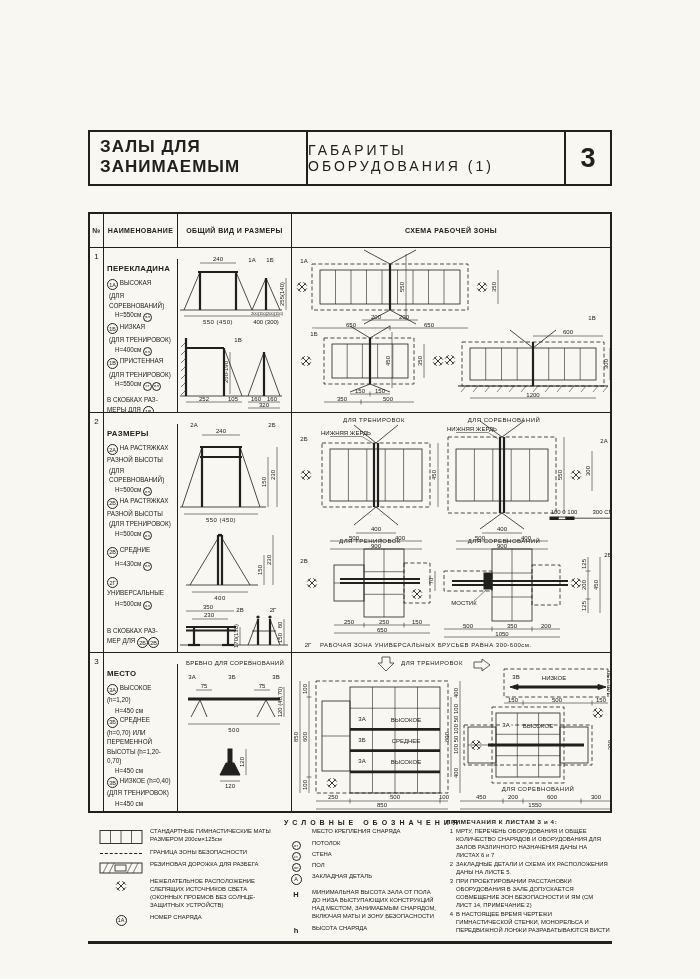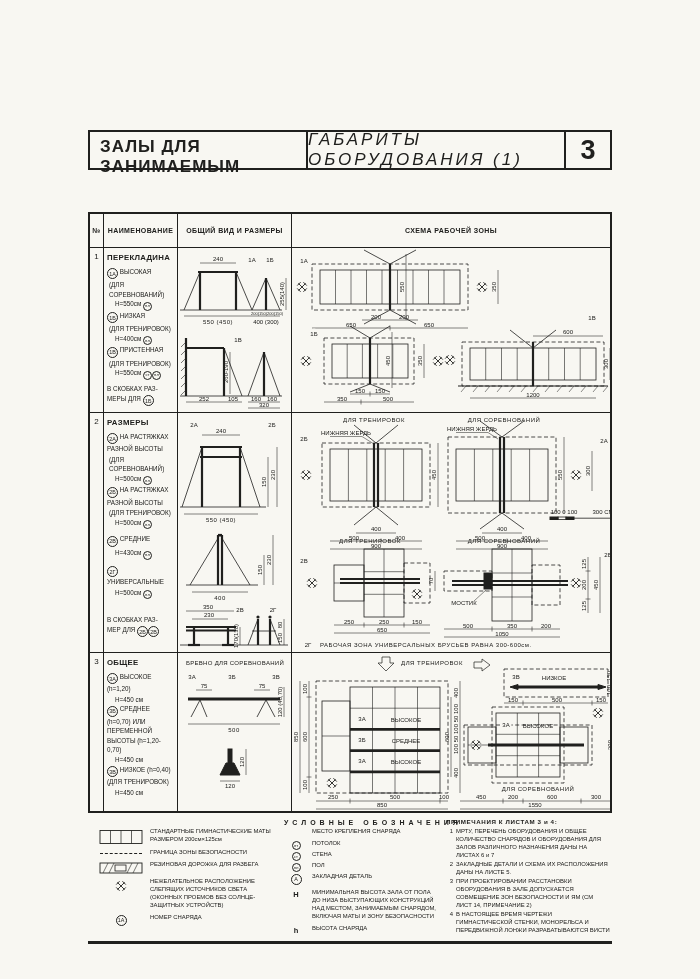--- a/index.html
+++ b/index.html
@@ -1,30 +1,30 @@
 <!DOCTYPE html>
 <html><head>
 <meta charset="utf-8">
 <style>
   html,body{margin:0;padding:0;}
   body{background:#f8f7f2;font-family:"Liberation Sans",sans-serif;}
   .page{position:relative;width:700px;height:979px;background:#f8f7f2;color:#20201e;overflow:hidden;}
   
-  .titlebar{position:absolute;left:88px;top:130px;width:524px;height:40px;border:2.5px solid #20201e;display:flex;box-sizing:border-box;background:#f8f7f2;}
+  .titlebar{position:absolute;left:88px;top:130px;width:524px;height:56px;border:2.5px solid #20201e;display:flex;box-sizing:border-box;background:#f8f7f2;}
   .tb-left{width:196px;border-right:2px solid #20201e;padding:5px 10px;font-weight:bold;font-size:17px;line-height:1.2;letter-spacing:1px;}
-  .tb-mid{flex:1;display:flex;align-items:center;justify-content:center;font-size:17px;letter-spacing:3px;border-right:2px solid #20201e;font-style:italic;}
+  .tb-mid{flex:1;display:flex;align-items:center;justify-content:center;font-size:14px;letter-spacing:3px;border-right:2px solid #20201e;}
   .tb-num{width:44px;display:flex;align-items:center;justify-content:center;font-size:27px;font-weight:bold;}
   
   .maintbl{position:absolute;left:88px;top:212px;width:524px;height:601px;border:2px solid #20201e;box-sizing:border-box;display:grid;grid-template-columns:14px 74px 114px 1fr;grid-template-rows:34px 165px 240px 1fr;background:#f8f7f2;}
   .cell{border-right:1px solid #20201e;border-bottom:1px solid #20201e;position:relative;box-sizing:border-box;overflow:hidden;}
   .cell.last{border-right:none;}
   .cell.bot{border-bottom:none;}
   .hc{display:flex;align-items:center;justify-content:center;font-size:7px;font-weight:bold;letter-spacing:.4px;text-align:center;}
   .numcell{font-size:8px;padding-top:4px;text-align:center;}
-  .namecell{padding:4px 3px 0 3px;font-size:6.3px;line-height:1.5;}
+  .namecell{padding:4px 3px 0 3px;font-size:6.3px;line-height:1.5;margin-top:11px;}
   .nm-title{font-size:7.8px;font-weight:bold;letter-spacing:.3px;margin-bottom:3px;}
   .itm{margin-bottom:1px;}
   .q{padding-left:2px;}
   .hv{padding-left:8px;}
   .hb{display:inline-flex;align-items:center;justify-content:center;width:11px;height:11px;border:1px solid #20201e;border-radius:50%;font-size:5.4px;vertical-align:-2px;background:#f8f7f2;box-sizing:border-box;}
   .mb{display:inline-flex;align-items:center;justify-content:center;width:9px;height:9px;border:1px solid #20201e;border-radius:50%;font-size:4.2px;vertical-align:-1px;box-sizing:border-box;}
   .note{margin-top:4px;}
   
   svg.draw{position:absolute;left:0;top:0;}
   svg.draw text{fill:#20201e;font-size:6px;text-anchor:middle;font-family:"Liberation Sans",sans-serif;}
@@ -430,21 +430,21 @@
           <text transform="rotate(-90 305.5 172)" x="305.5" y="172" class="t45">450</text>
           <circle cx="16" cy="232" r="5.5" class="bdg"></circle>
             <text x="16" y="234" class="t45">2Г</text>
           <text x="28" y="234" class="t65" style="text-anchor:start">РАБОЧАЯ ЗОНА УНИВЕРСАЛЬНЫХ БРУСЬЕВ РАВНА 300-600см.</text>
         </g>
       </svg>
     </div>
 
     <div class="cell numcell bot">3</div>
     <div class="cell namecell bot">
-      <div class="nm-title">ОБЩЕЕ</div>
+      <div class="nm-title">МЕСТО</div>
       <div class="itm"><span class="hb">3А</span> <span>ВЫСОКОЕ (h=1,20)</span></div>
       <div class="hv">Н=450 см</div>
       <div class="itm"><span class="hb">3Б</span> <span>СРЕДНЕЕ (h=0,70) ИЛИ ПЕРЕМЕННОЙ ВЫСОТЫ (h=1,20-0,70)</span></div>
       <div class="hv">Н=450 см</div>
       <div class="itm"><span class="hb">3В</span> <span>НИЗКОЕ (h=0,40) (ДЛЯ ТРЕНИРОВОК)</span></div>
       <div class="hv">Н=450 см</div>
     </div>
     <div class="cell bot">
       <svg class="draw" width="113" height="158" viewBox="0 0 113 158">
         <text x="57" y="12" class="t5" style="letter-spacing:.3px">БРЕВНО ДЛЯ СОРЕВНОВАНИЙ</text>

